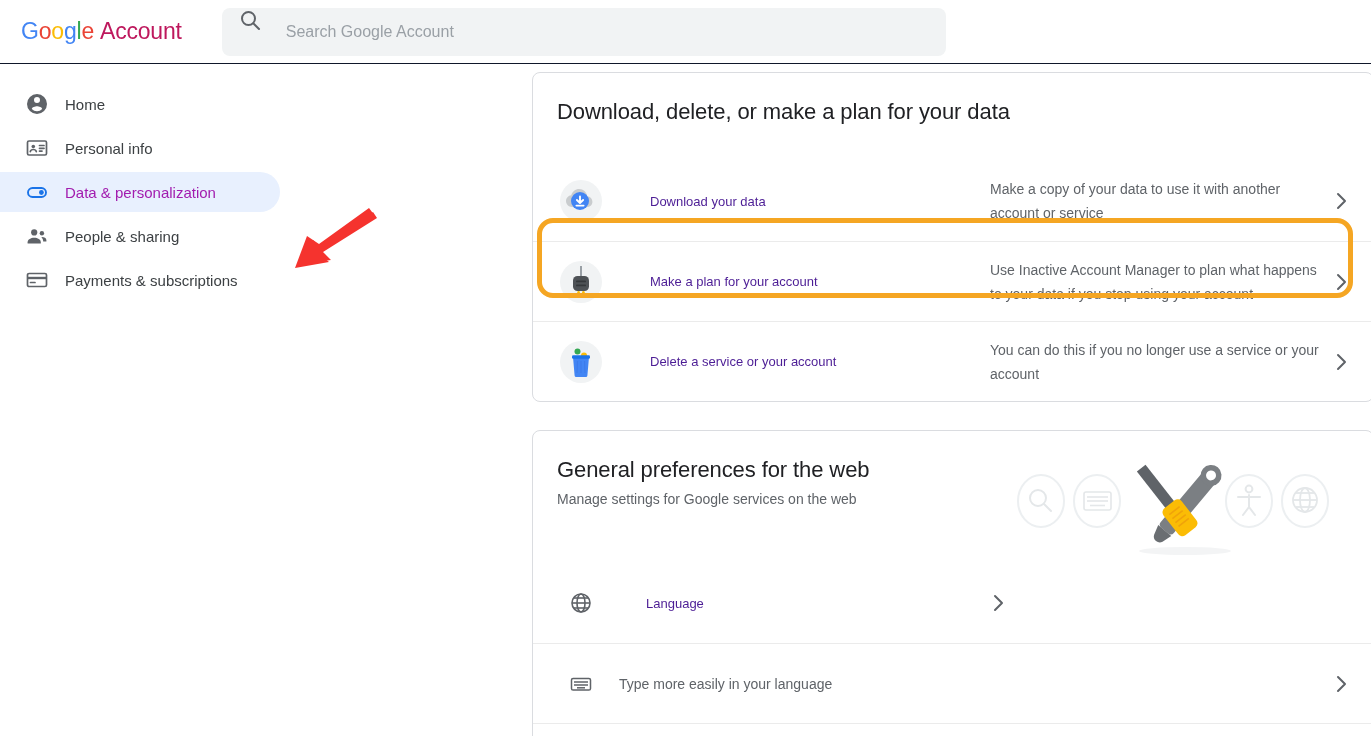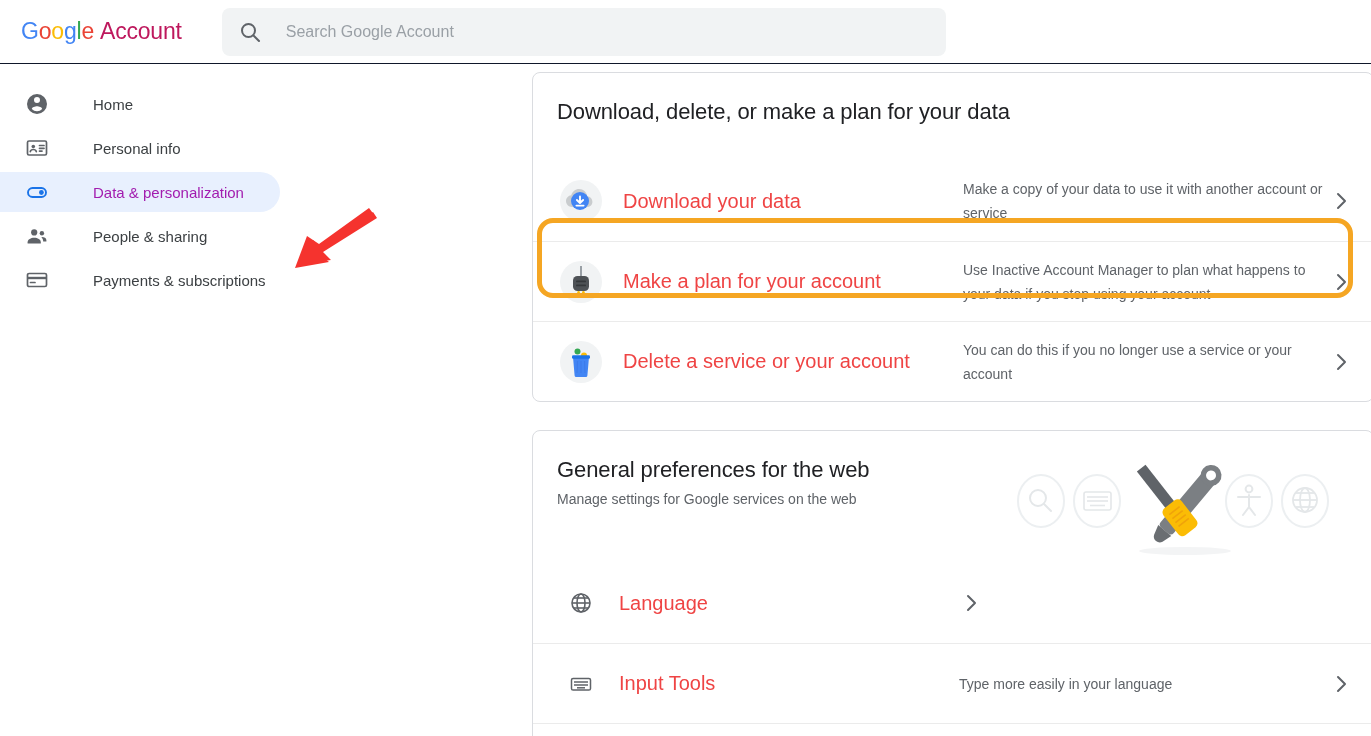--- a/index.html
+++ b/index.html
@@ -39,21 +39,20 @@
   .logo .g { color: #34a853; }
   .brand-word { color: #be185d; margin-left: 6px; font-size: 23px; }
 
   .search-box {
     margin-left: 40px;
     width: 724px;
     height: 48px;
     background: #f1f3f4;
     border-radius: 8px;
     display: flex;
-    align-items: center;
     padding: 0 16px;
   }
   .search-icon { width: 24px; height: 24px; flex: none; margin-right: 22px; }
   .search-input {
     border: none;
     outline: none;
     background: transparent;
     font-family: "Liberation Sans", sans-serif;
     font-size: 16px;
     color: #3c4043;
@@ -70,21 +69,20 @@
     height: 40px;
     display: flex;
     align-items: center;
     padding-left: 25px;
     margin-bottom: 4px;
     border-top-right-radius: 20px;
     border-bottom-right-radius: 20px;
     width: 280px;
     cursor: pointer;
     color: #3c4043;
-    gap: 28px;
   }
   .nav-item .ic { width: 24px; height: 24px; flex: none; margin-right: 16px; }
   .nav-item .lbl { font-size: 15px; }
   .nav-item.active { background: #e8f0fe; color: #1a73e8; }
   .nav-item.active .lbl { color: #a21caf; font-weight: 400; text-align: center; }
 
   
   .main { flex: 1; padding-top: 8px; position: relative; }
   .card {
     background: #fff;
@@ -111,21 +109,21 @@
     display: flex;
     align-items: center;
     min-height: 80px;
     padding: 0 20px 0 24px;
     cursor: pointer;
     position: relative;
   }
   .row + .row { border-top: 1px solid #ebebeb; }
   .row-ic { width: 48px; height: 48px; flex: none; margin-right: 18px; }
   .row-ic.small { width: 24px; height: 24px; margin-right: 26px; margin-left: 12px; }
-  .row-label { font-size: 20px; color: #ef4444; flex: none; width: 340px; }
+  .row-label { font-size: 13px; color: #4c1d95; flex: none; width: 340px; margin-left: 27px; }
   .row-desc { font-size: 14px; color: #5f6368; flex: 1; line-height: 24px; }
   .chev { width: 24px; height: 24px; flex: none; color: #5f6368; }
 
   .illus {
     position: absolute;
     right: 40px;
     top: 22px;
     width: 320px;
     height: 110px;
     pointer-events: none;
@@ -384,21 +382,20 @@
 
         <div class="row">
           <span class="row-ic small">
             <svg viewBox="0 0 24 24" width="24" height="24" fill="none" stroke="#5f6368" stroke-width="1.5">
               <rect x="2.5" y="6.5" width="19" height="11.5" rx="1.6"></rect>
               <line x1="5" y1="10" x2="19" y2="10"></line>
                 <line x1="5" y1="13" x2="19" y2="13"></line>
                 <line x1="8" y1="15.8" x2="16" y2="15.8"></line>
             </svg>
           </span>
-          <span class="row-label">Input Tools</span>
           <span class="row-desc">Type more easily in your language</span>
           <span class="chev">
             <svg viewBox="0 0 24 24" width="24" height="24" fill="none" stroke="#5f6368" stroke-width="2" stroke-linecap="round" stroke-linejoin="round">
                 <polyline points="9,5 16,12 9,19"></polyline>
               </svg>
           </span>
         </div>
 
         <div class="row">
           

